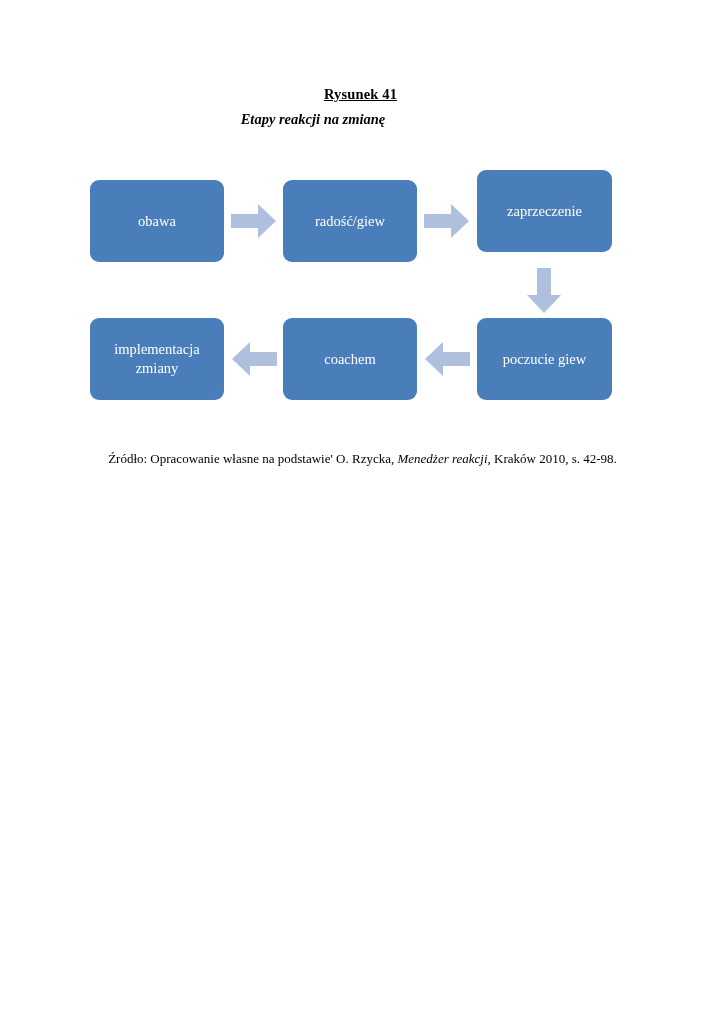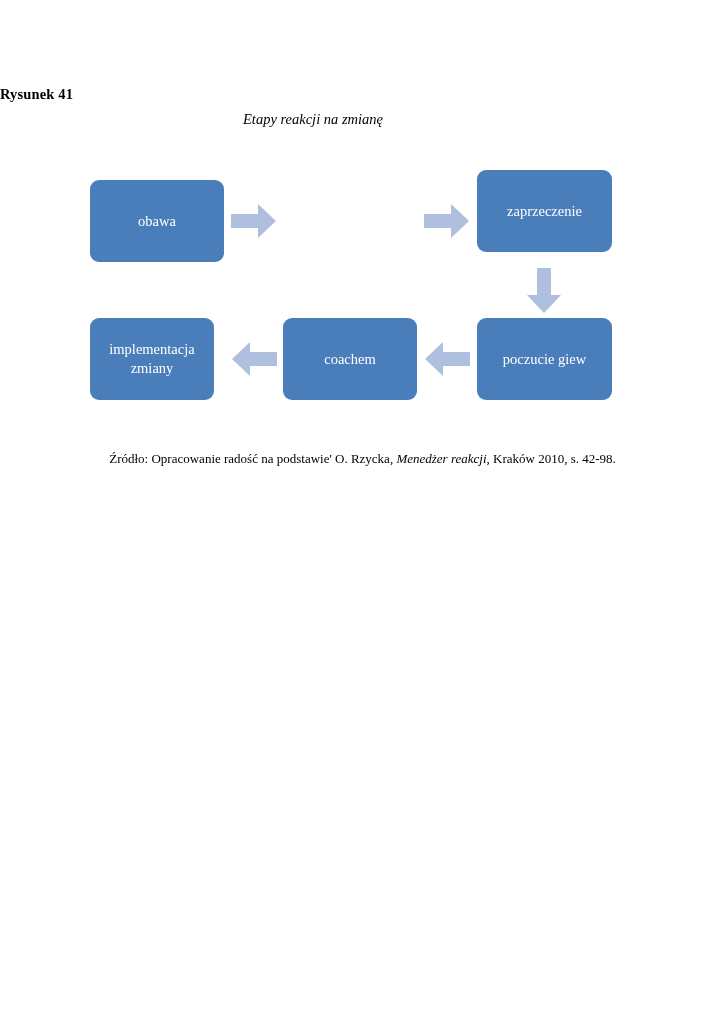--- a/index.html
+++ b/index.html
@@ -23,34 +23,37 @@
     inset: 0;
     background: #ffffff;
   }
 
   
   .fig-title {
     position: absolute;
     left: 0;
     top: 86px;
     width: 721px;
+    text-align: center;
     font-size: 14.5px;
     font-weight: bold;
     letter-spacing: 0.15px;
     line-height: 17px;
+    text-decoration: underline;
   }
   .fig-subtitle {
     position: absolute;
     left: 0;
     top: 110px;
     width: 626px;
     text-align: center;
     font-size: 14.5px;
     font-style: italic;
     line-height: 18px;
+    font-weight: bold;
   }
 
   
   .diagram {
     position: absolute;
     left: 0;
     top: 0;
     width: 725px;
     height: 1024px;
   }
@@ -70,21 +73,21 @@
     line-height: 19px;
     padding: 14px 8px;
     white-space: pre-line;
   }
 
   
   .node-obawa        { left: 90px;  top: 180px; width: 134px; height: 82px; }
   .node-radosc       { left: 283px; top: 180px; width: 134px; height: 82px; }
   .node-zaprzeczenie { left: 477px; top: 170px; width: 135px; height: 82px; }
   
-  .node-implementacja{ left: 90px;  top: 318px; width: 124px; height: 82px; }
+  .node-implementacja{ left: 90px;  top: 318px; width: 134px; height: 82px; }
   .node-depresja     { left: 283px; top: 318px; width: 134px); height: 82px; }
   .node-depresja     { left: 283px; top: 318px; width: 134px; height: 82px; }
   .node-poczucie     { left: 477px; top: 318px; width: 135px; height: 82px; }
 
   
   .arrow {
     position: absolute;
     display: block;
   }
   .arrow svg { display: block; }
@@ -120,20 +123,21 @@
   <div class="diagram">
 
     <div class="node node-obawa">obawa</div>
 
     <span class="arrow arrow-r1">
       <svg width="46" height="36" viewBox="0 0 46 36" aria-hidden="true">
         <path d="M0,11 L27,11 L27,1 L45,18 L27,35 L27,25 L0,25 Z" fill="#aec0de"></path>
       </svg>
     </span>
 
+    <div class="node node-radosc">radość/giew</div>
 
     <span class="arrow arrow-r2">
       <svg width="46" height="36" viewBox="0 0 46 36" aria-hidden="true">
         <path d="M0,11 L27,11 L27,1 L45,18 L27,35 L27,25 L0,25 Z" fill="#aec0de"></path>
       </svg>
     </span>
 
     <div class="node node-zaprzeczenie">zaprzeczenie</div>
 
     <span class="arrow arrow-down1">
@@ -157,16 +161,16 @@
       <svg width="46" height="36" viewBox="0 0 46 36" aria-hidden="true">
         <path d="M46,11 L19,11 L19,1 L1,18 L19,35 L19,25 L46,25 Z" fill="#aec0de"></path>
       </svg>
     </span>
 
     <div class="node node-poczucie">poczucie giew</div>
 
   </div>
 
   <div class="source">
-    <span>Źródło: Opracowanie radość na podstawie' O. Rzycka, </span><span class="ital">Menedżer reakcji</span><span>, Kraków 2010, s. 42-98.</span>
+    <span>Źródło: Opracowanie własne na podstawie' O. Rzycka, </span><span class="ital">Menedżer reakcji</span><span>, Kraków 2010, s. 42-98.</span>
   </div>
 
 </div>
 
 </body></html>

